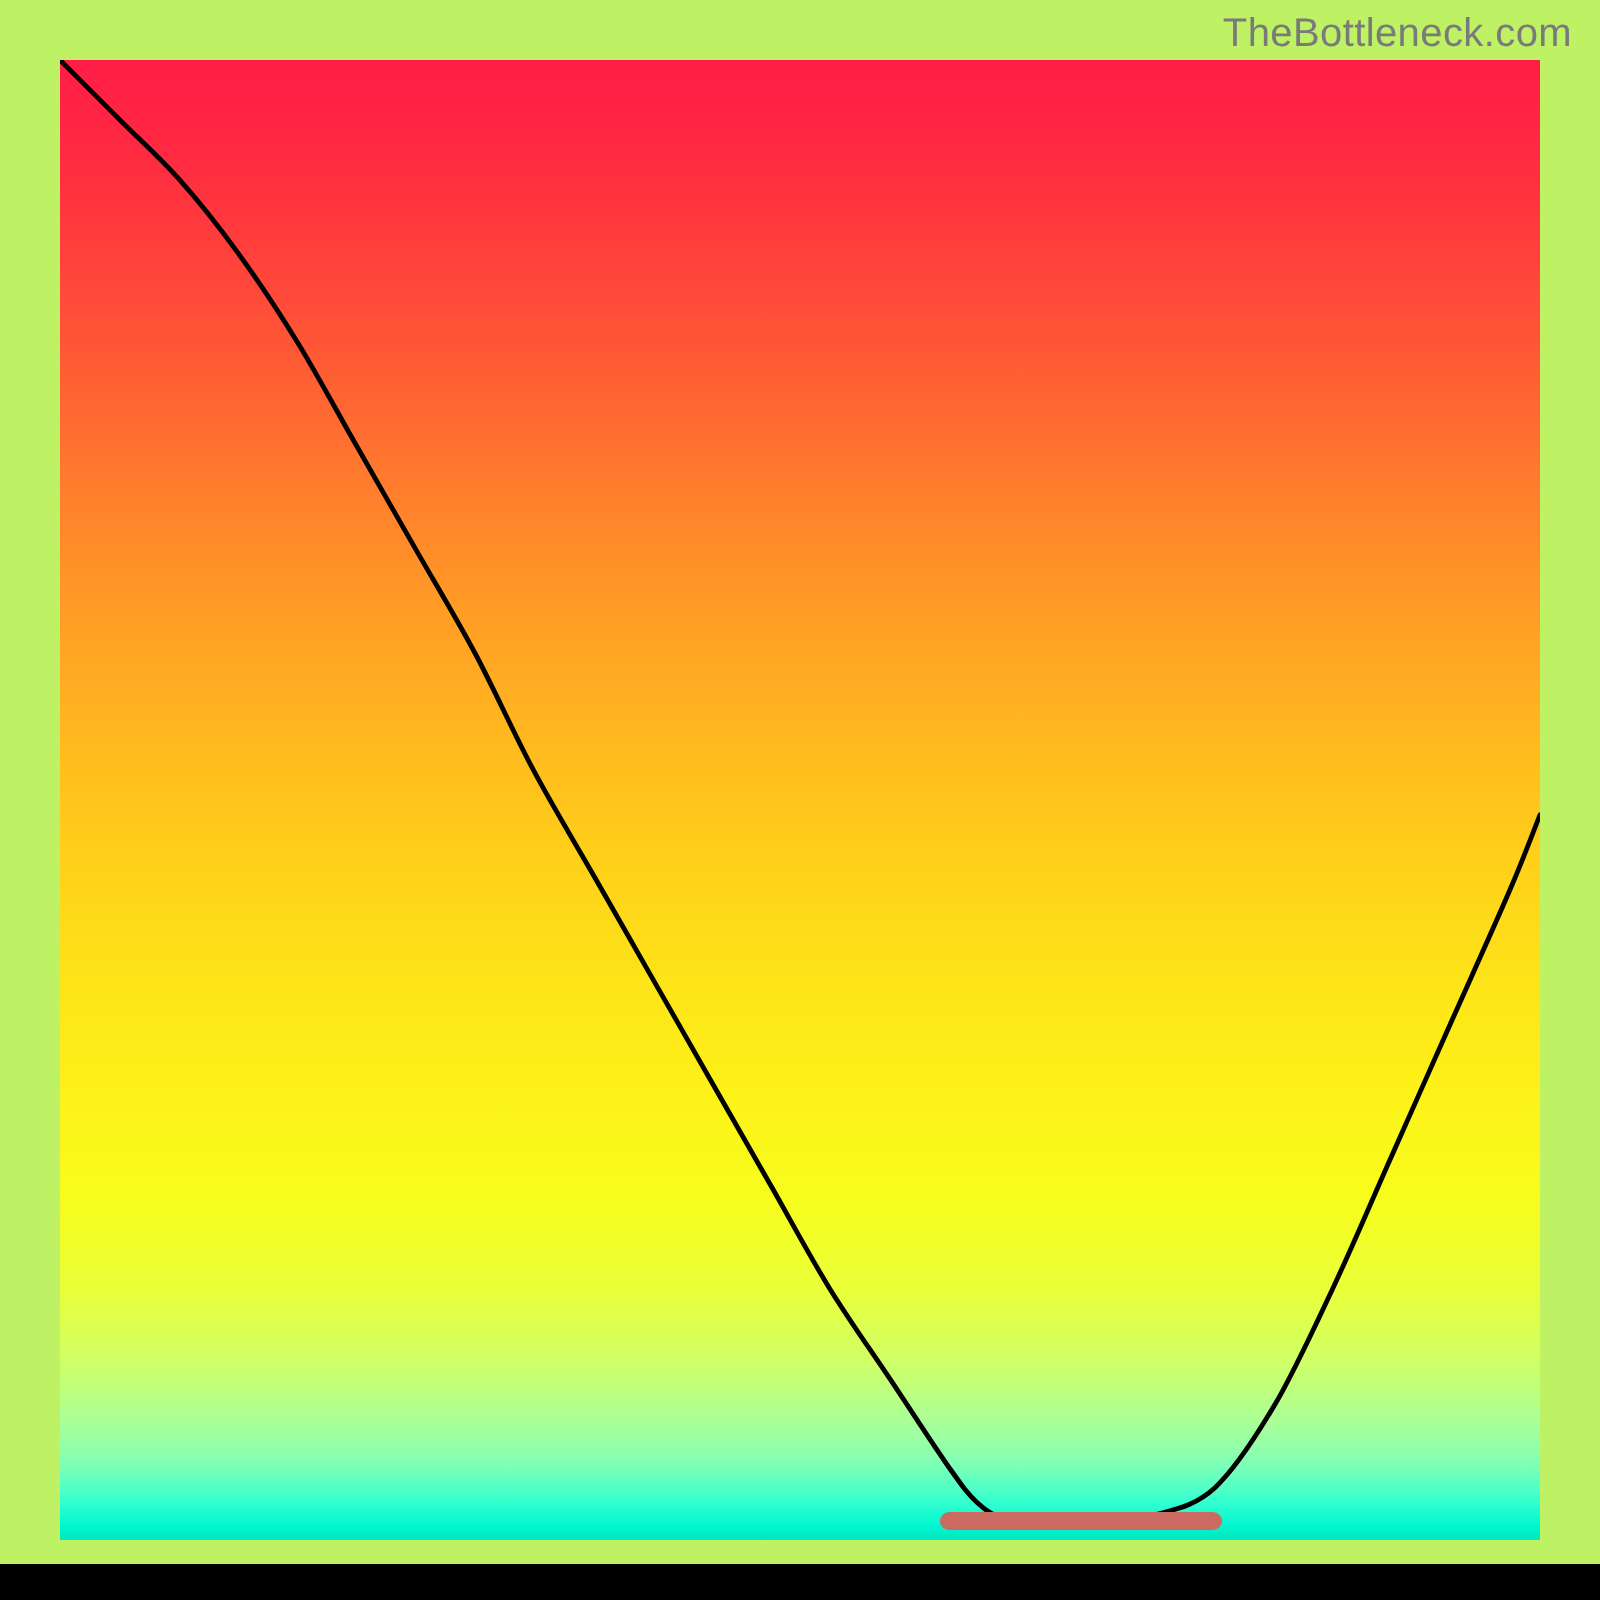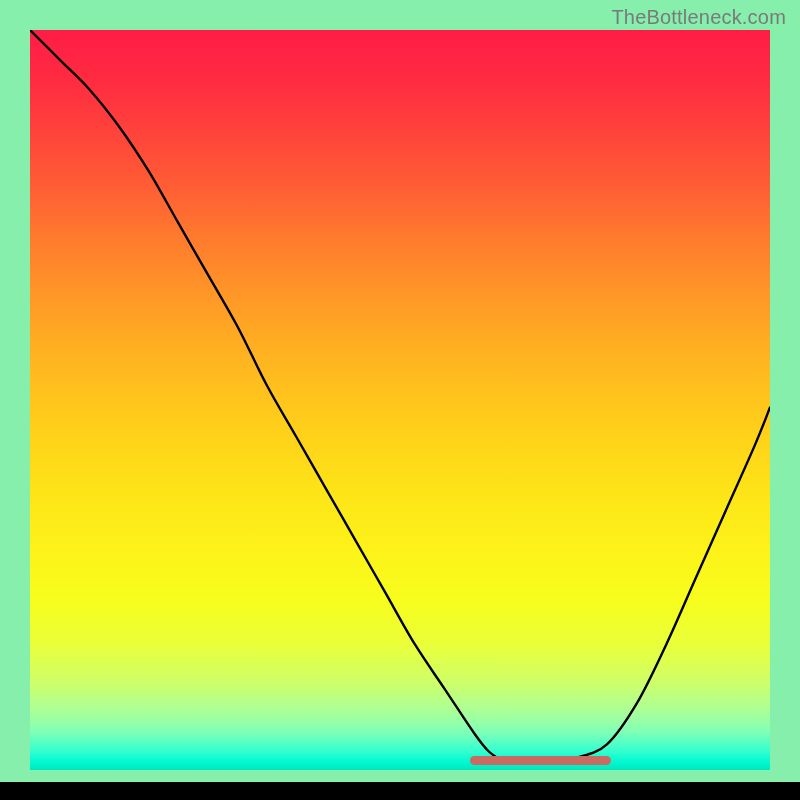--- a/index.html
+++ b/index.html
@@ -1,16 +1,16 @@
 <!DOCTYPE html>
 <html><head>
 <meta charset="utf-8">
 <style>
   html,body{margin:0;padding:0;width:800px;height:800px;background:#000;overflow:hidden;font-family:Arial,Helvetica,sans-serif}
-  .frame{position:absolute;left:0;top:0;width:800px;height:782px;background:#86efac}
+  .frame{position:absolute;left:0;top:0;width:800px;height:782px;background:#bef264}
   .watermark{position:absolute;top:6px;right:14px;color:#7a7a7a;font-size:20px;font-weight:500;letter-spacing:.2px;user-select:none}
   .plot{position:absolute;left:30px;top:30px;width:740px;height:740px;overflow:hidden}
   .gradient{position:absolute;inset:0;background:linear-gradient(to bottom,
       #ff1e49 0%,
       #ff2a44 6%,
       #ff3f3e 12%,
       #ff5a36 20%,
       #ff7a2e 28%,
       #ff9726 36%,
       #ffb21f 44%,

